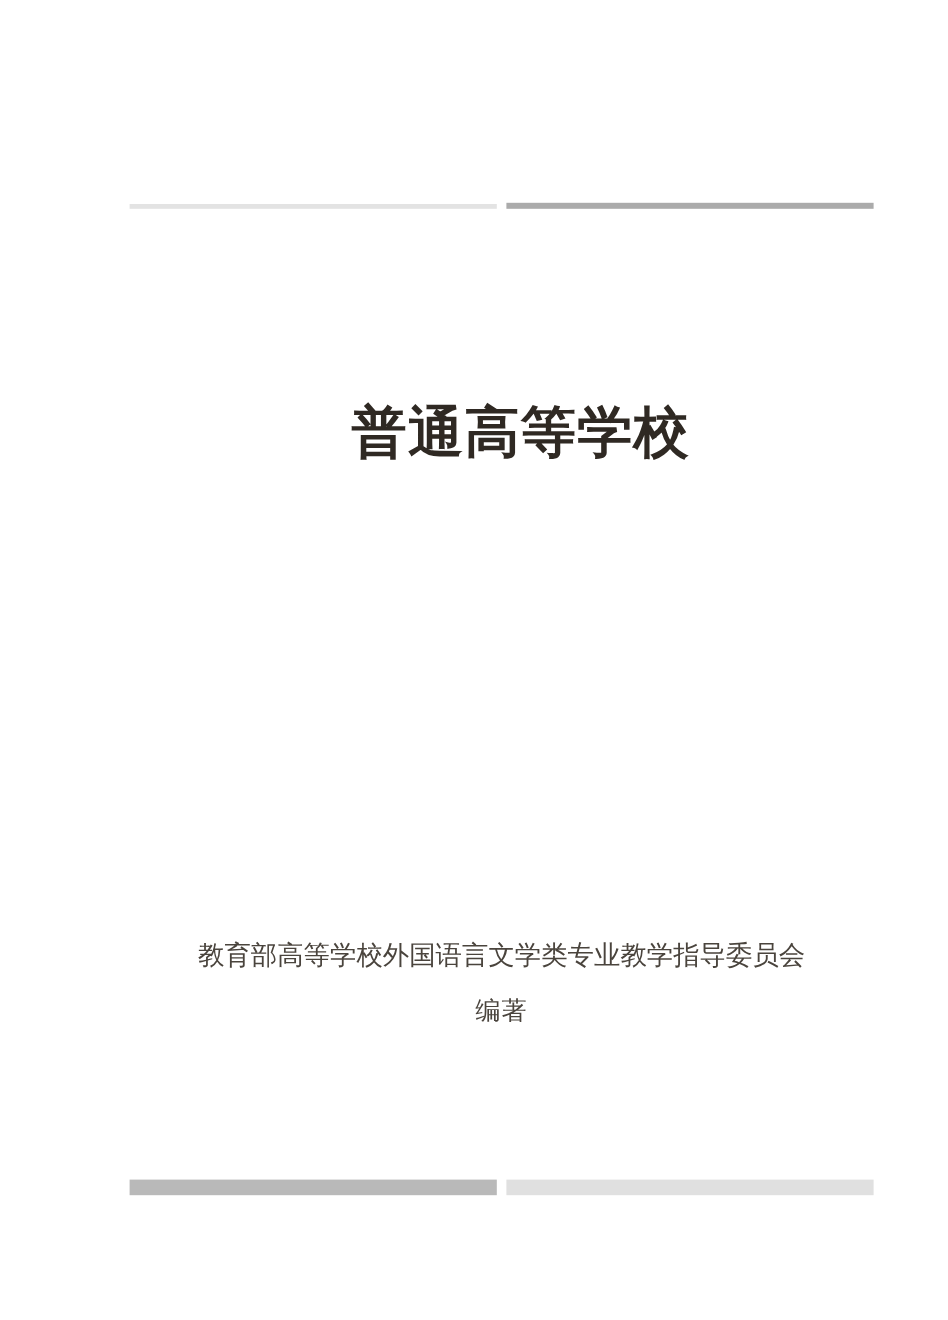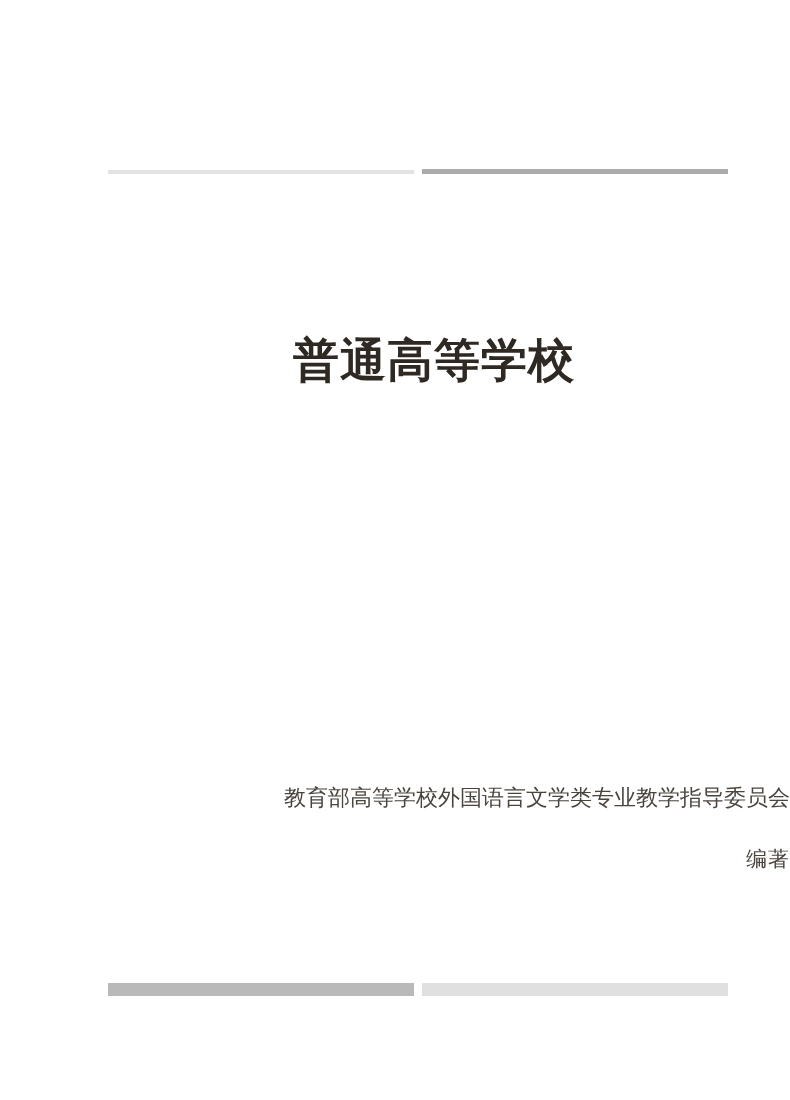--- a/index.html
+++ b/index.html
@@ -55,35 +55,34 @@
       white-space: nowrap;
     }
     .title-line { display: block; }
 
     
     .authors {
       position: absolute;
       top: 786px;
       left: 0;
       width: 100%;
-      font-family: Liberation Sans, sans-serif;
+      font-family: Liberation Mono, monospace;
       white-space: nowrap;
-      text-align: right;
     }
     .author-line {
       font-size: 22px;
       line-height: 24px;
       letter-spacing: 0;
     }
     .author-line-2 {
       margin-top: 22px;
       letter-spacing: 1px;
     }
     .editor-label {
-      margin-top: 38px;
+      margin-top: 24px;
       font-size: 21px;
       line-height: 22px;
       letter-spacing: 1px;
     }
   </style>
 </head>
 <body>
 
 <div class="page">
   <div class="content">

